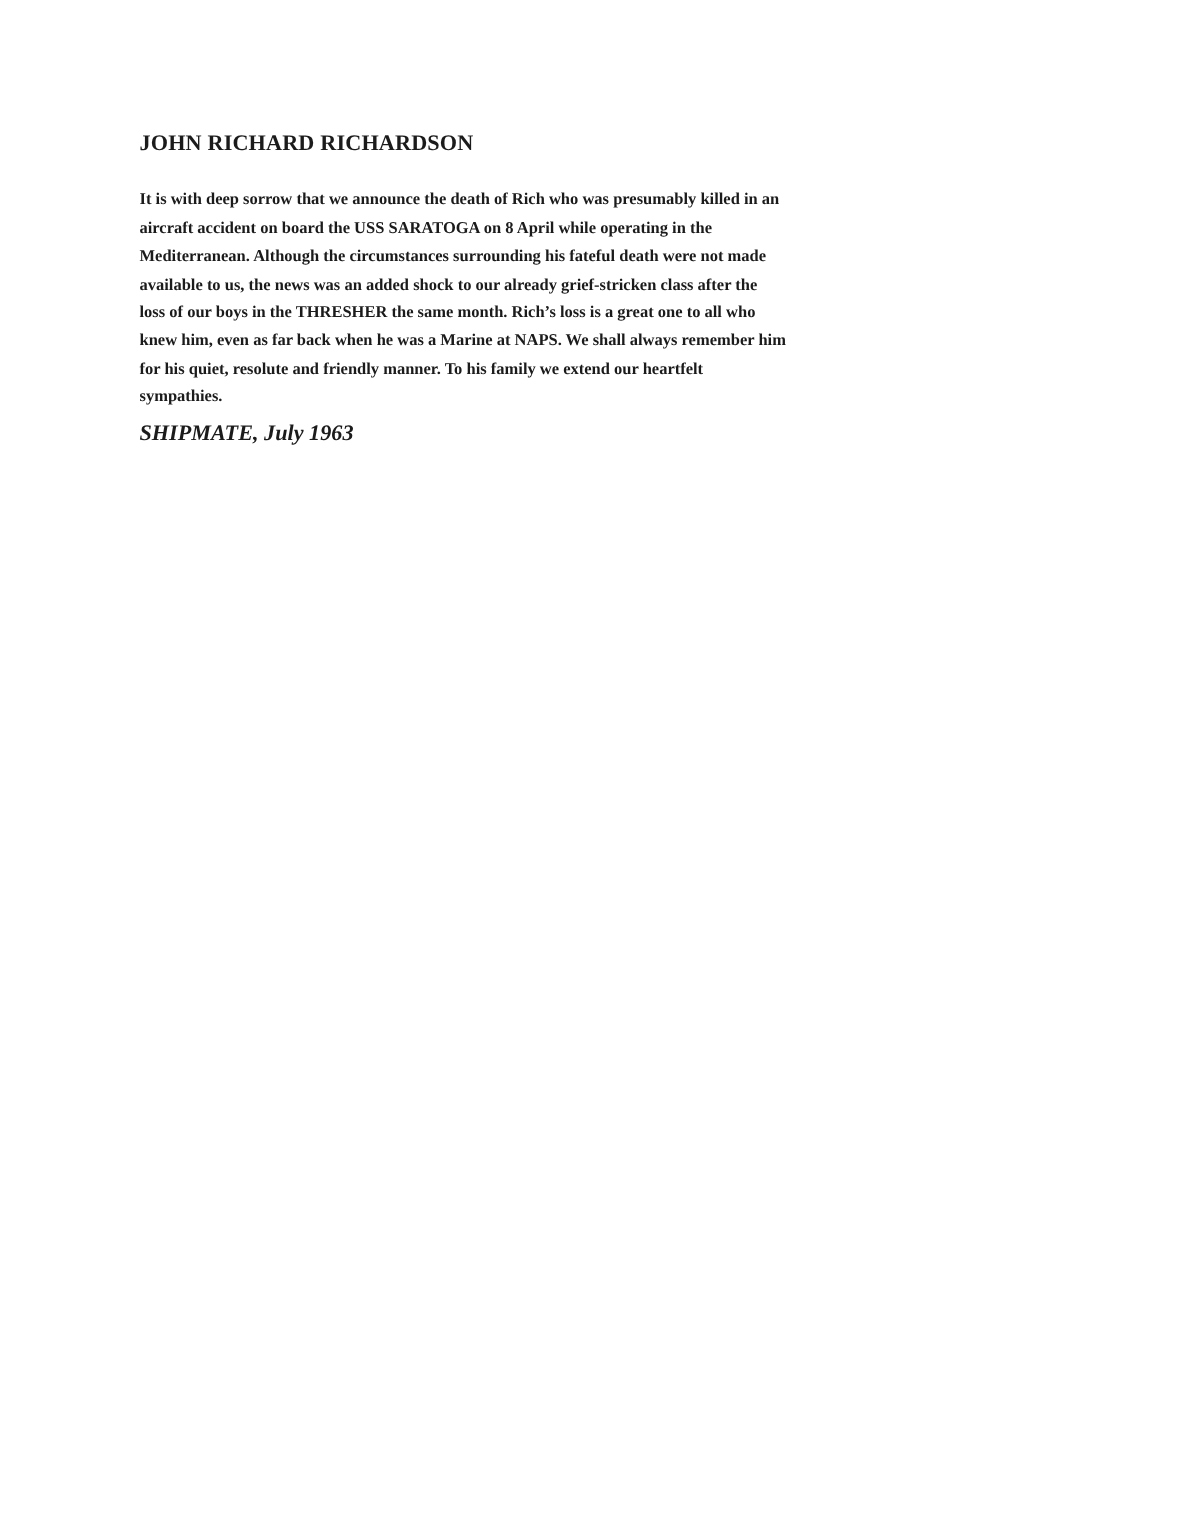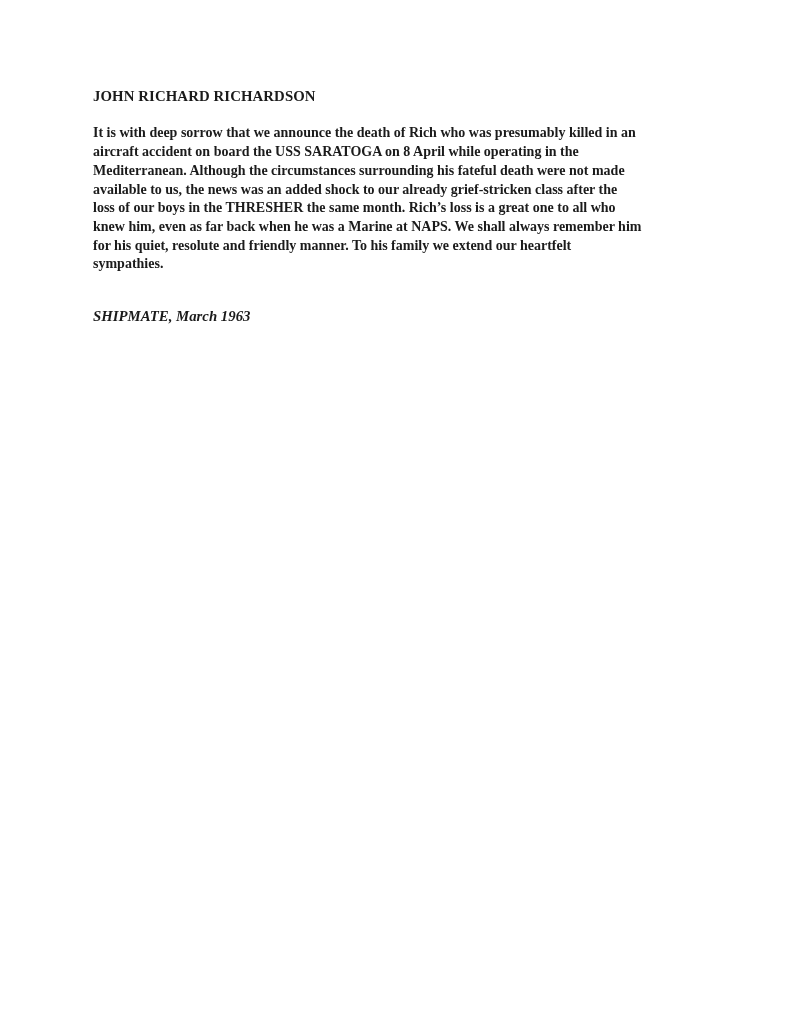--- a/index.html
+++ b/index.html
@@ -23,25 +23,25 @@
     width: 612px;
   }
   .doc-heading {
     font-size: 14.8px;
     line-height: 18.7px;
     font-weight: 700;
     letter-spacing: 0.1px;
     margin-bottom: 18.7px;
   }
   .doc-body {
-    font-size: 14px;
+    font-size: 11px;
     line-height: 18.7px;
     font-weight: 700;
     white-space: pre-line; 
-    margin-bottom: 33px;
+    margin-bottom: 6px;
   }
   .doc-citation {
     font-size: 14.8px;
     line-height: 18.7px;
     font-weight: 700;
     font-style: italic;
   }
 </style>
 </head>
 <body>
@@ -50,15 +50,15 @@
   <div class="content">
     <div class="doc-heading">JOHN RICHARD RICHARDSON</div>
     <div class="doc-body">It is with deep sorrow that we announce the death of Rich who was presumably killed in an
 aircraft accident on board the USS SARATOGA on 8 April while operating in the
 Mediterranean. Although the circumstances surrounding his fateful death were not made
 available to us, the news was an added shock to our already grief-stricken class after the
 loss of our boys in the THRESHER the same month. Rich’s loss is a great one to all who
 knew him, even as far back when he was a Marine at NAPS. We shall always remember him
 for his quiet, resolute and friendly manner. To his family we extend our heartfelt
 sympathies.</div>
-    <div class="doc-citation">SHIPMATE, March 1963</div>
+    <div class="doc-citation">SHIPMATE, July 1963</div>
   </div>
 </div>
 
 </body></html>

